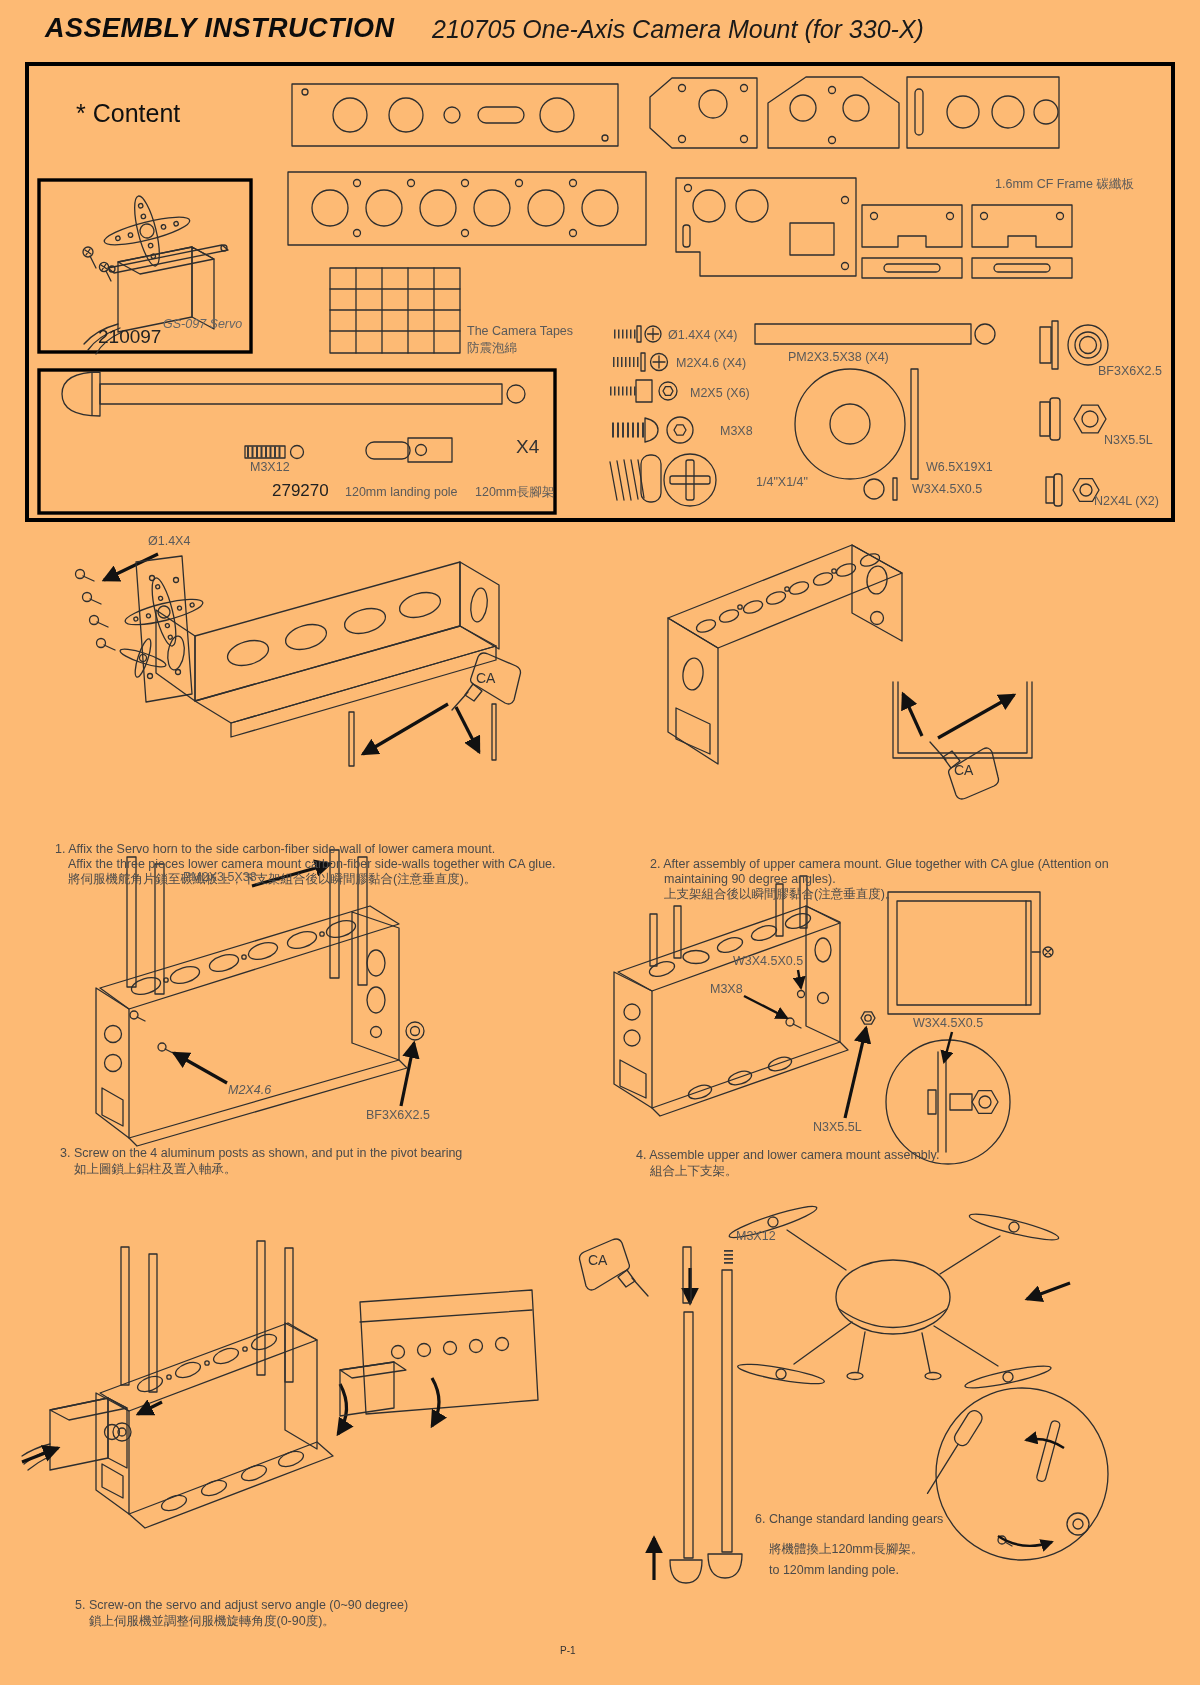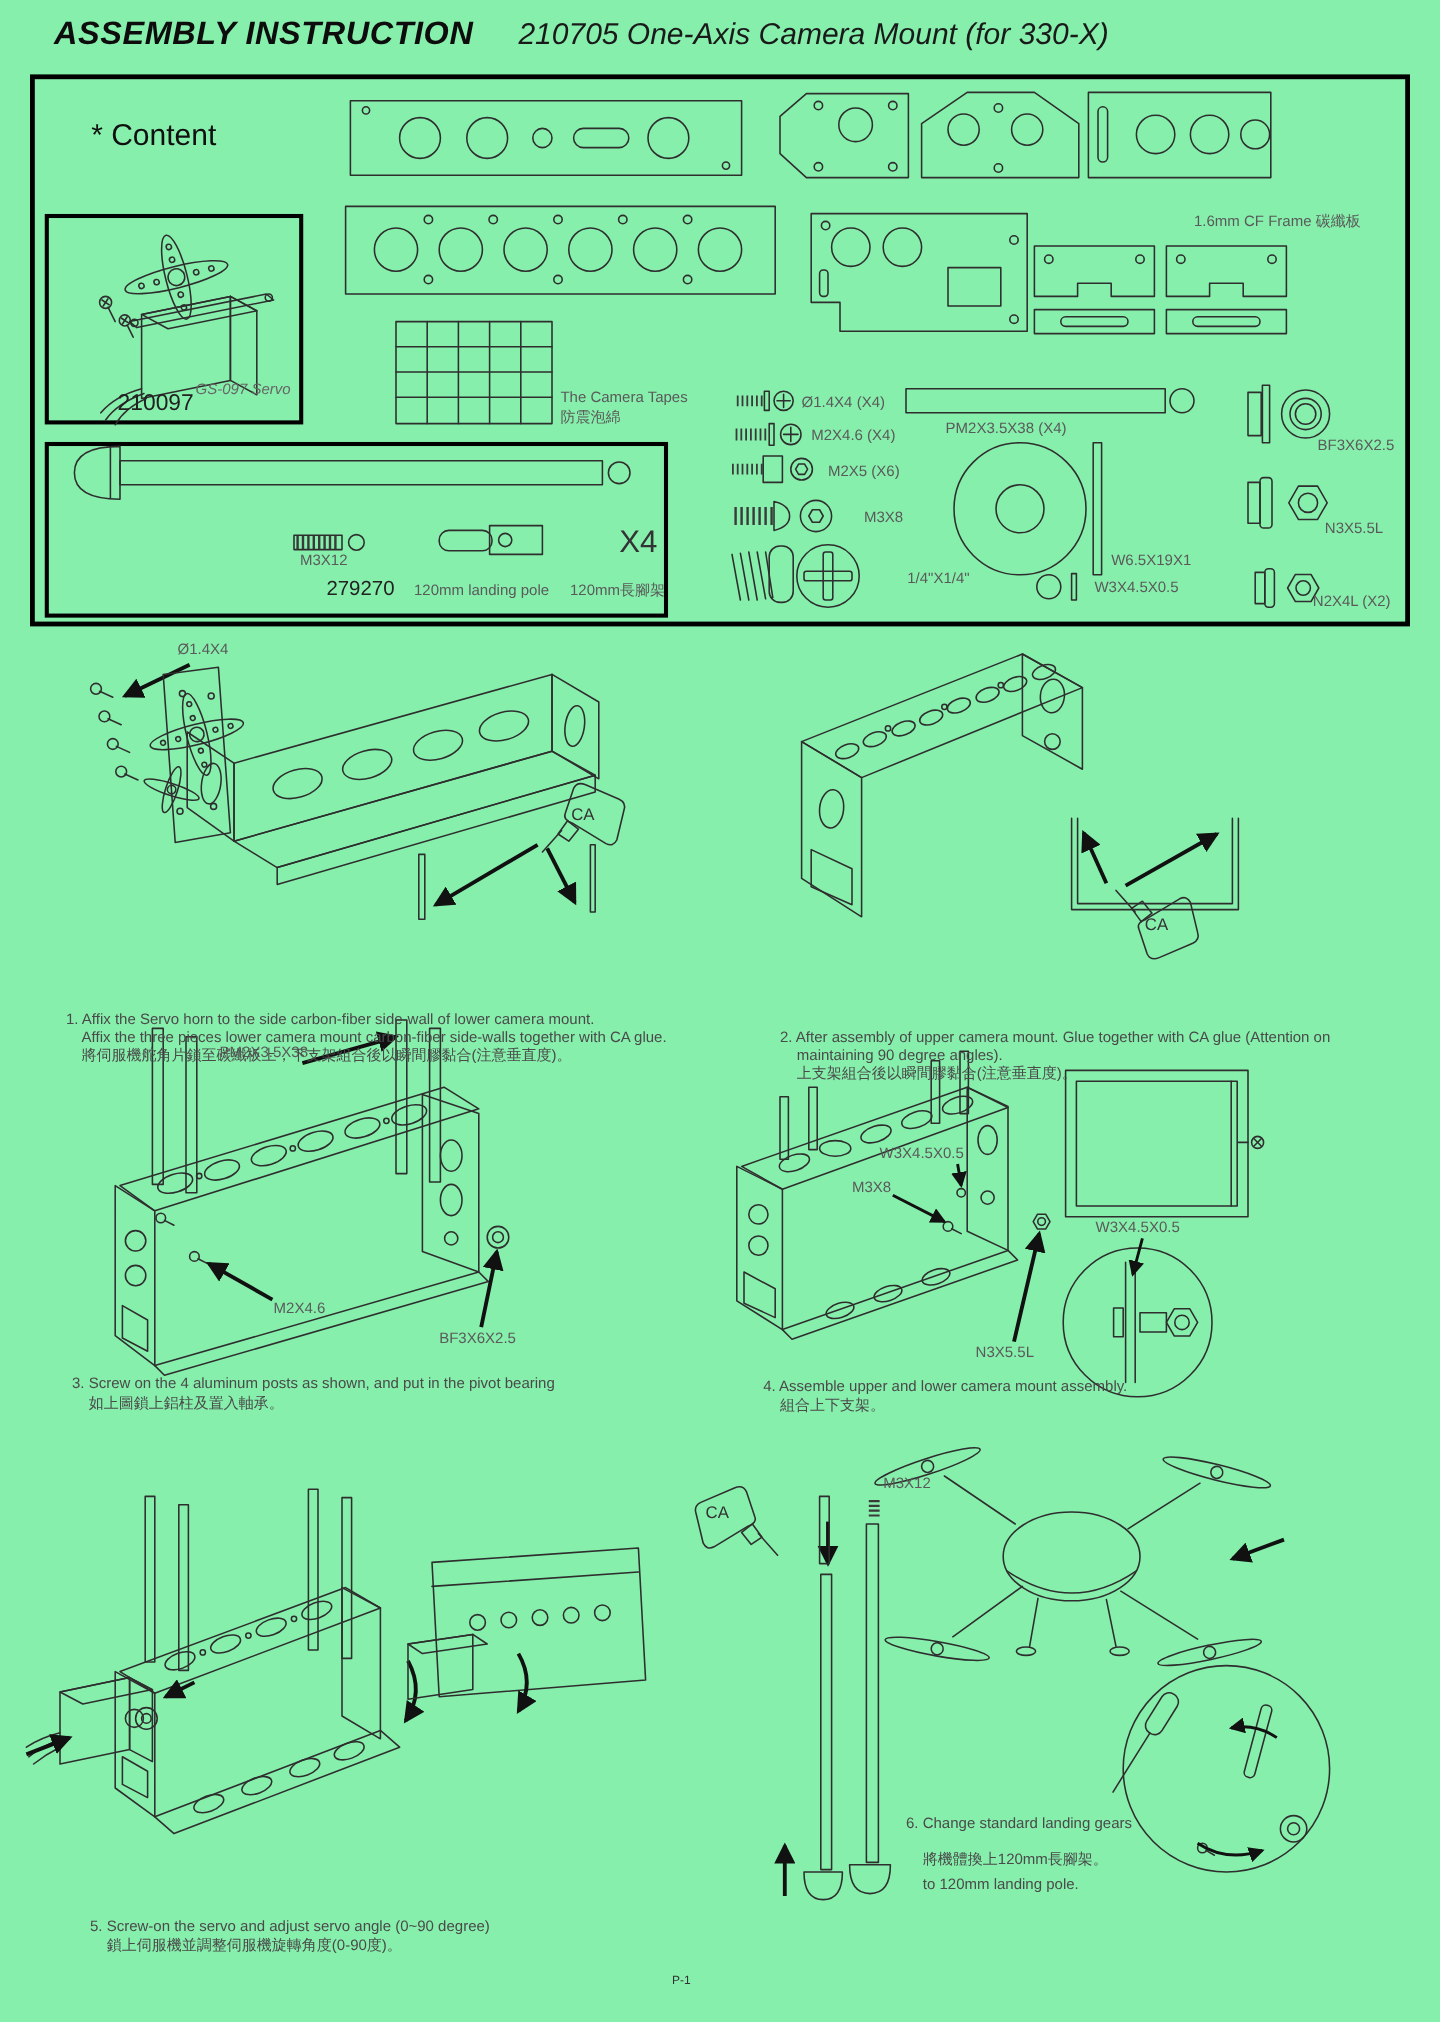--- a/index.html
+++ b/index.html
@@ -1,26 +1,26 @@
 <!DOCTYPE html>
 <html><head>
 <meta charset="utf-8">
 <style>
   html,body{margin:0;padding:0;background:#e8e8e8;}
-  .page{position:relative;width:1200px;height:1685px;background:#86efac;
+  .page{position:relative;width:1200px;height:1685px;background:#fdba74;
         font-family:"Liberation Sans",sans-serif;color:#444;overflow:hidden;margin:0 auto;}
   .art{position:absolute;left:0;top:0;z-index:1;}
   .t{position:absolute;white-space:nowrap;z-index:2;font-size:12.5px;color:#4a4a4a;line-height:1.2;}
   .g{color:#5a5a5a;}
   .title{font-style:italic;font-weight:bold;font-size:27px;color:#0d0d0d;letter-spacing:.5px;}
   .subtitle{font-style:italic;font-size:25px;color:#1a1a1a;}
   .heading{font-size:25px;color:#101010;}
   .pn{font-size:19px;color:#222;}
   .pn2{font-size:17px;color:#222;}
-  .qty{font-size:26px;color:#333;}
+  .qty{font-size:19px;color:#333;}
   .ital{font-style:italic;color:#666;}
   .ca{font-size:14px;color:#333;}
   .ln{stroke:#2e2e2e;fill:none;stroke-width:1.3;stroke-linejoin:round;stroke-linecap:round;}
   .bx{stroke:#000;fill:none;}
   .arr{stroke:#111;stroke-width:3.2;fill:none;marker-end:url(#ah);}
   .arr2{stroke:#111;stroke-width:2.4;fill:none;marker-end:url(#ah);}
   .thr{stroke:#3a3a3a;fill:none;}
 </style>
 </head>
 <body>
@@ -569,21 +569,21 @@
 <div class="t g" style="left:926px;top:460px;">W6.5X19X1</div>
 <div class="t g" style="left:912px;top:482px;">W3X4.5X0.5</div>
 <div class="t g" style="left:1098px;top:364px;">BF3X6X2.5</div>
 <div class="t g" style="left:1104px;top:433px;">N3X5.5L</div>
 <div class="t g" style="left:1094px;top:494px;">N2X4L (X2)</div>
 
 <div class="t g" style="left:148px;top:534px;">Ø1.4X4</div>
 <div class="t ca" style="left:476px;top:670px;">CA</div>
 <div class="t ca" style="left:954px;top:762px;">CA</div>
 <div class="t g" style="left:183px;top:870px;">PM2X3.5X38</div>
-<div class="t g" style="left:228px;top:1083px;">M2X4.6</div>
+<div class="t g" style="left:228px;top:1083px;font-style:italic;">M2X4.6</div>
 <div class="t g" style="left:366px;top:1108px;">BF3X6X2.5</div>
 <div class="t g" style="left:733px;top:954px;">W3X4.5X0.5</div>
 <div class="t g" style="left:710px;top:982px;">M3X8</div>
 <div class="t g" style="left:913px;top:1016px;">W3X4.5X0.5</div>
 <div class="t g" style="left:813px;top:1120px;">N3X5.5L</div>
 <div class="t ca" style="left:588px;top:1252px;">CA</div>
 <div class="t g" style="left:736px;top:1229px;">M3X12</div>
 
 <div>
   <div class="t" style="left:55px;top:842px;">1. Affix the Servo horn to the side carbon-fiber side-wall of lower camera mount.</div>

